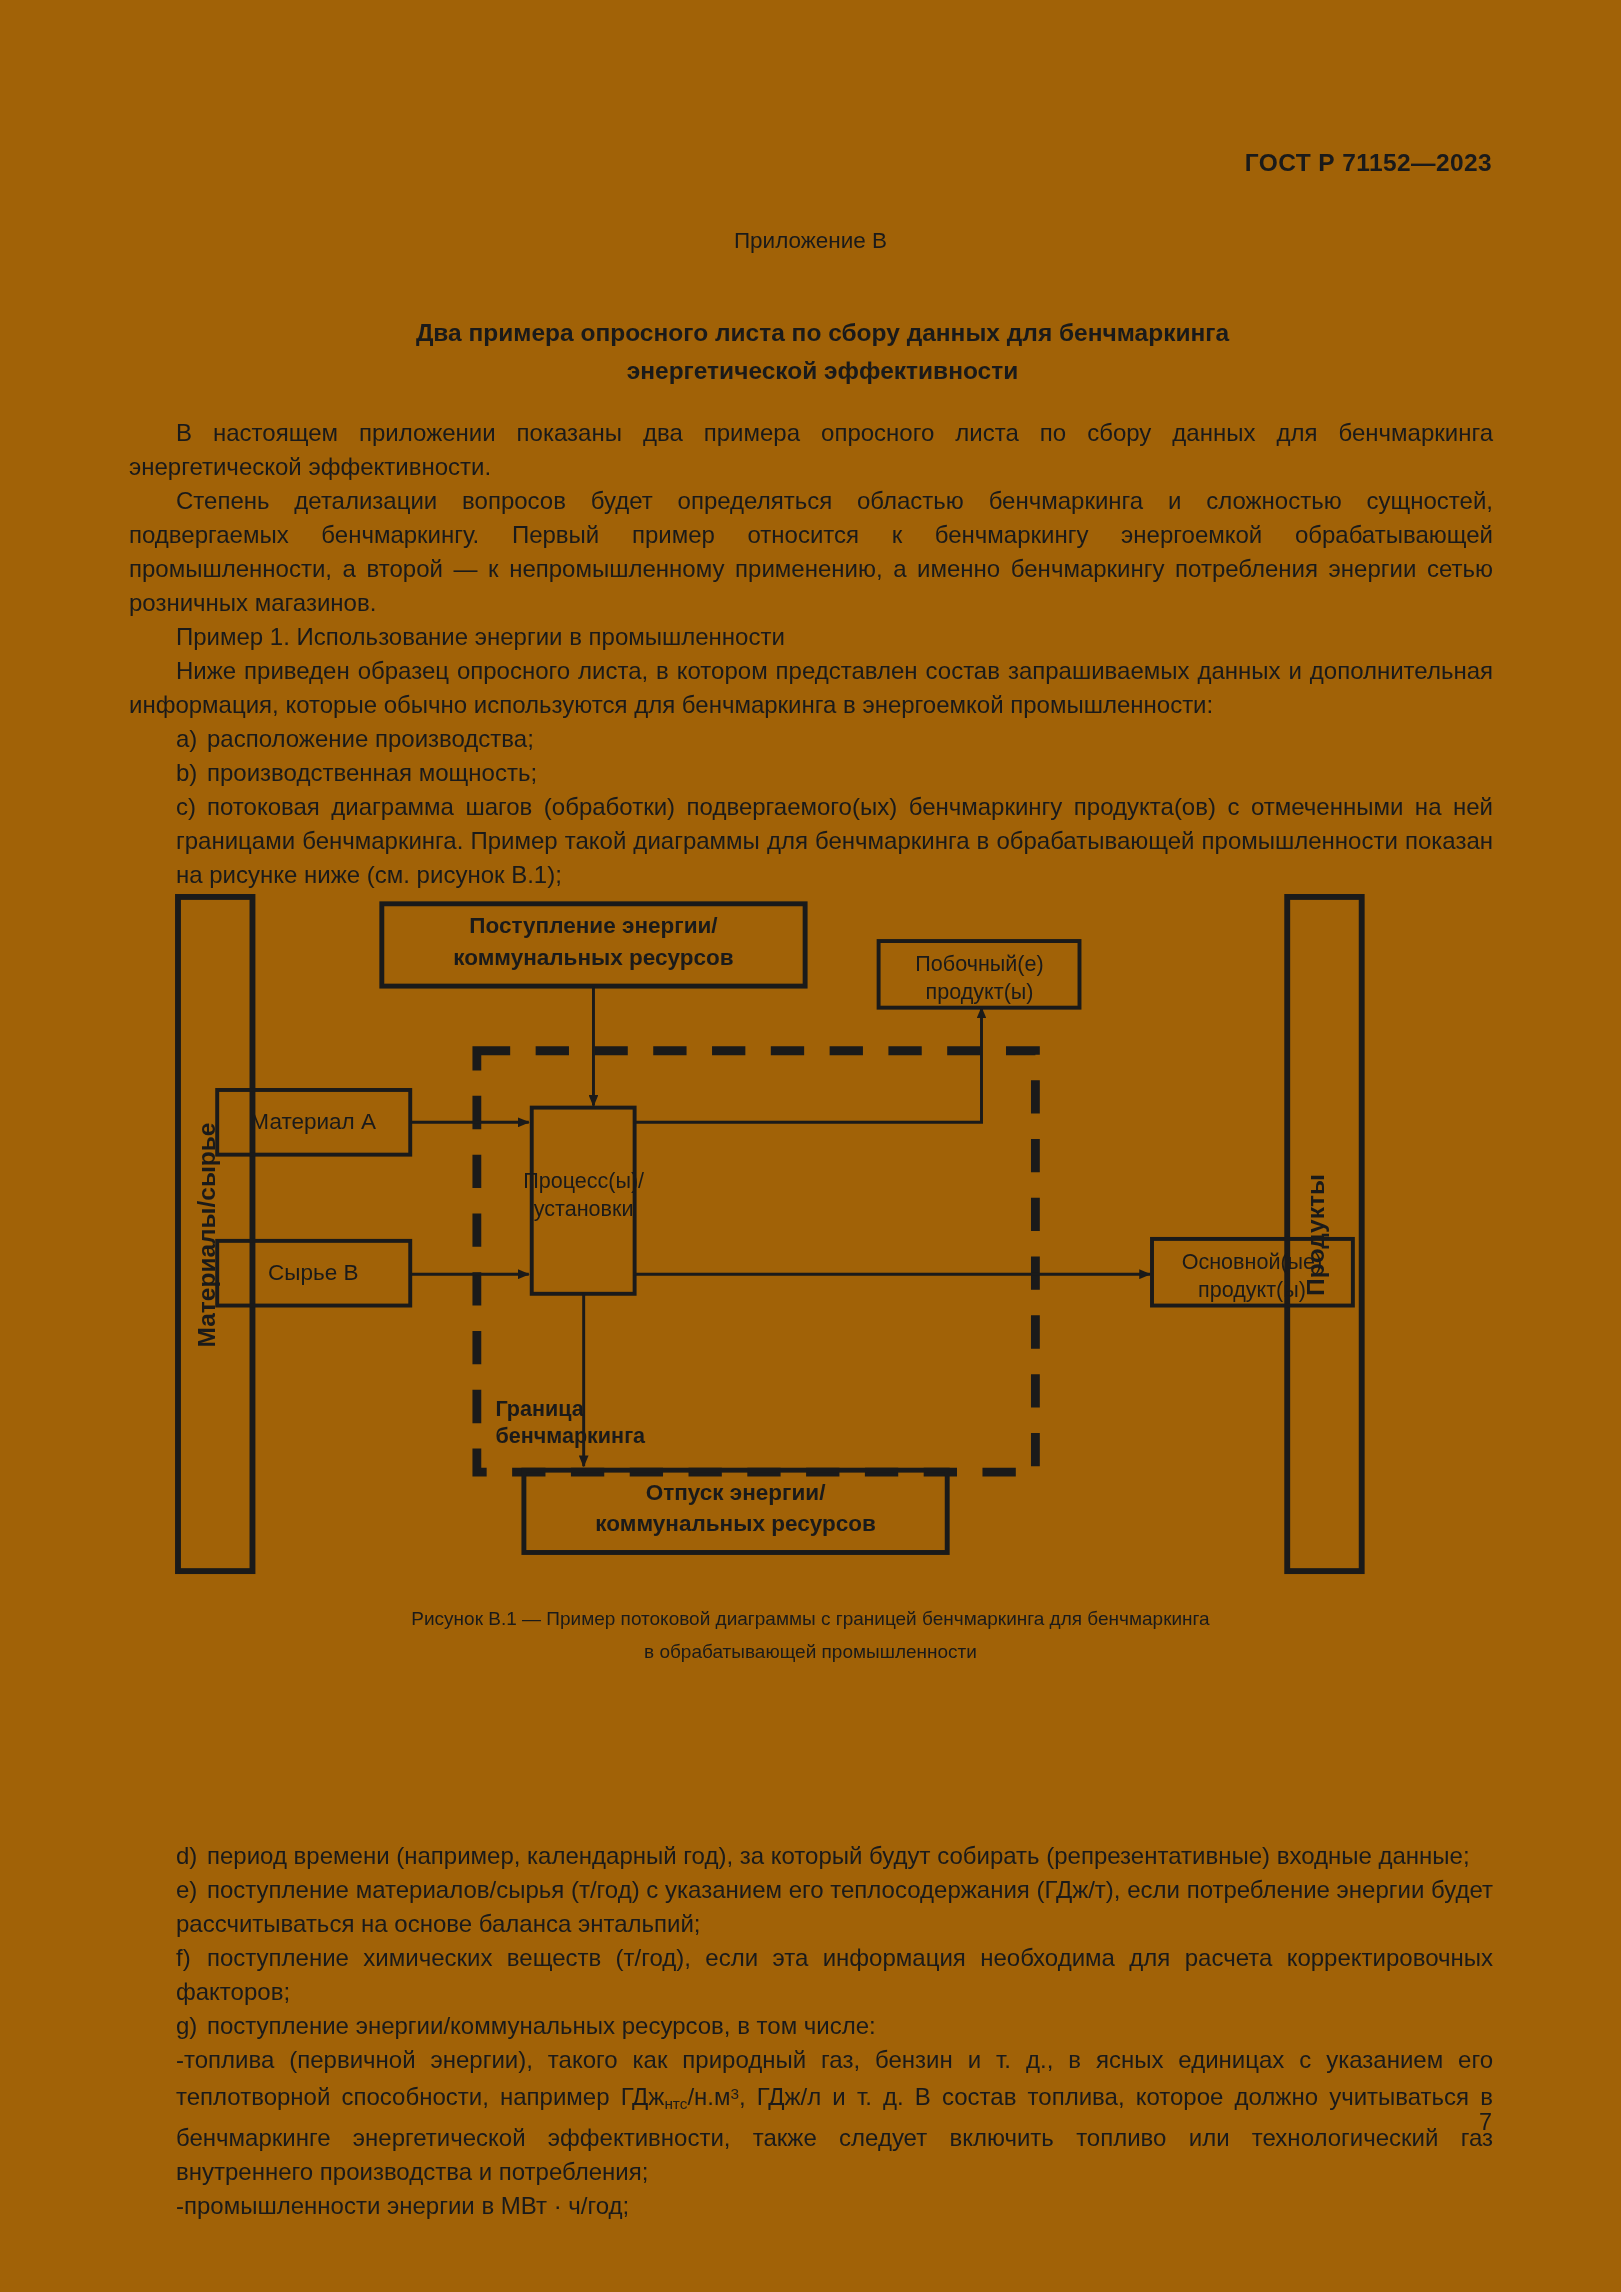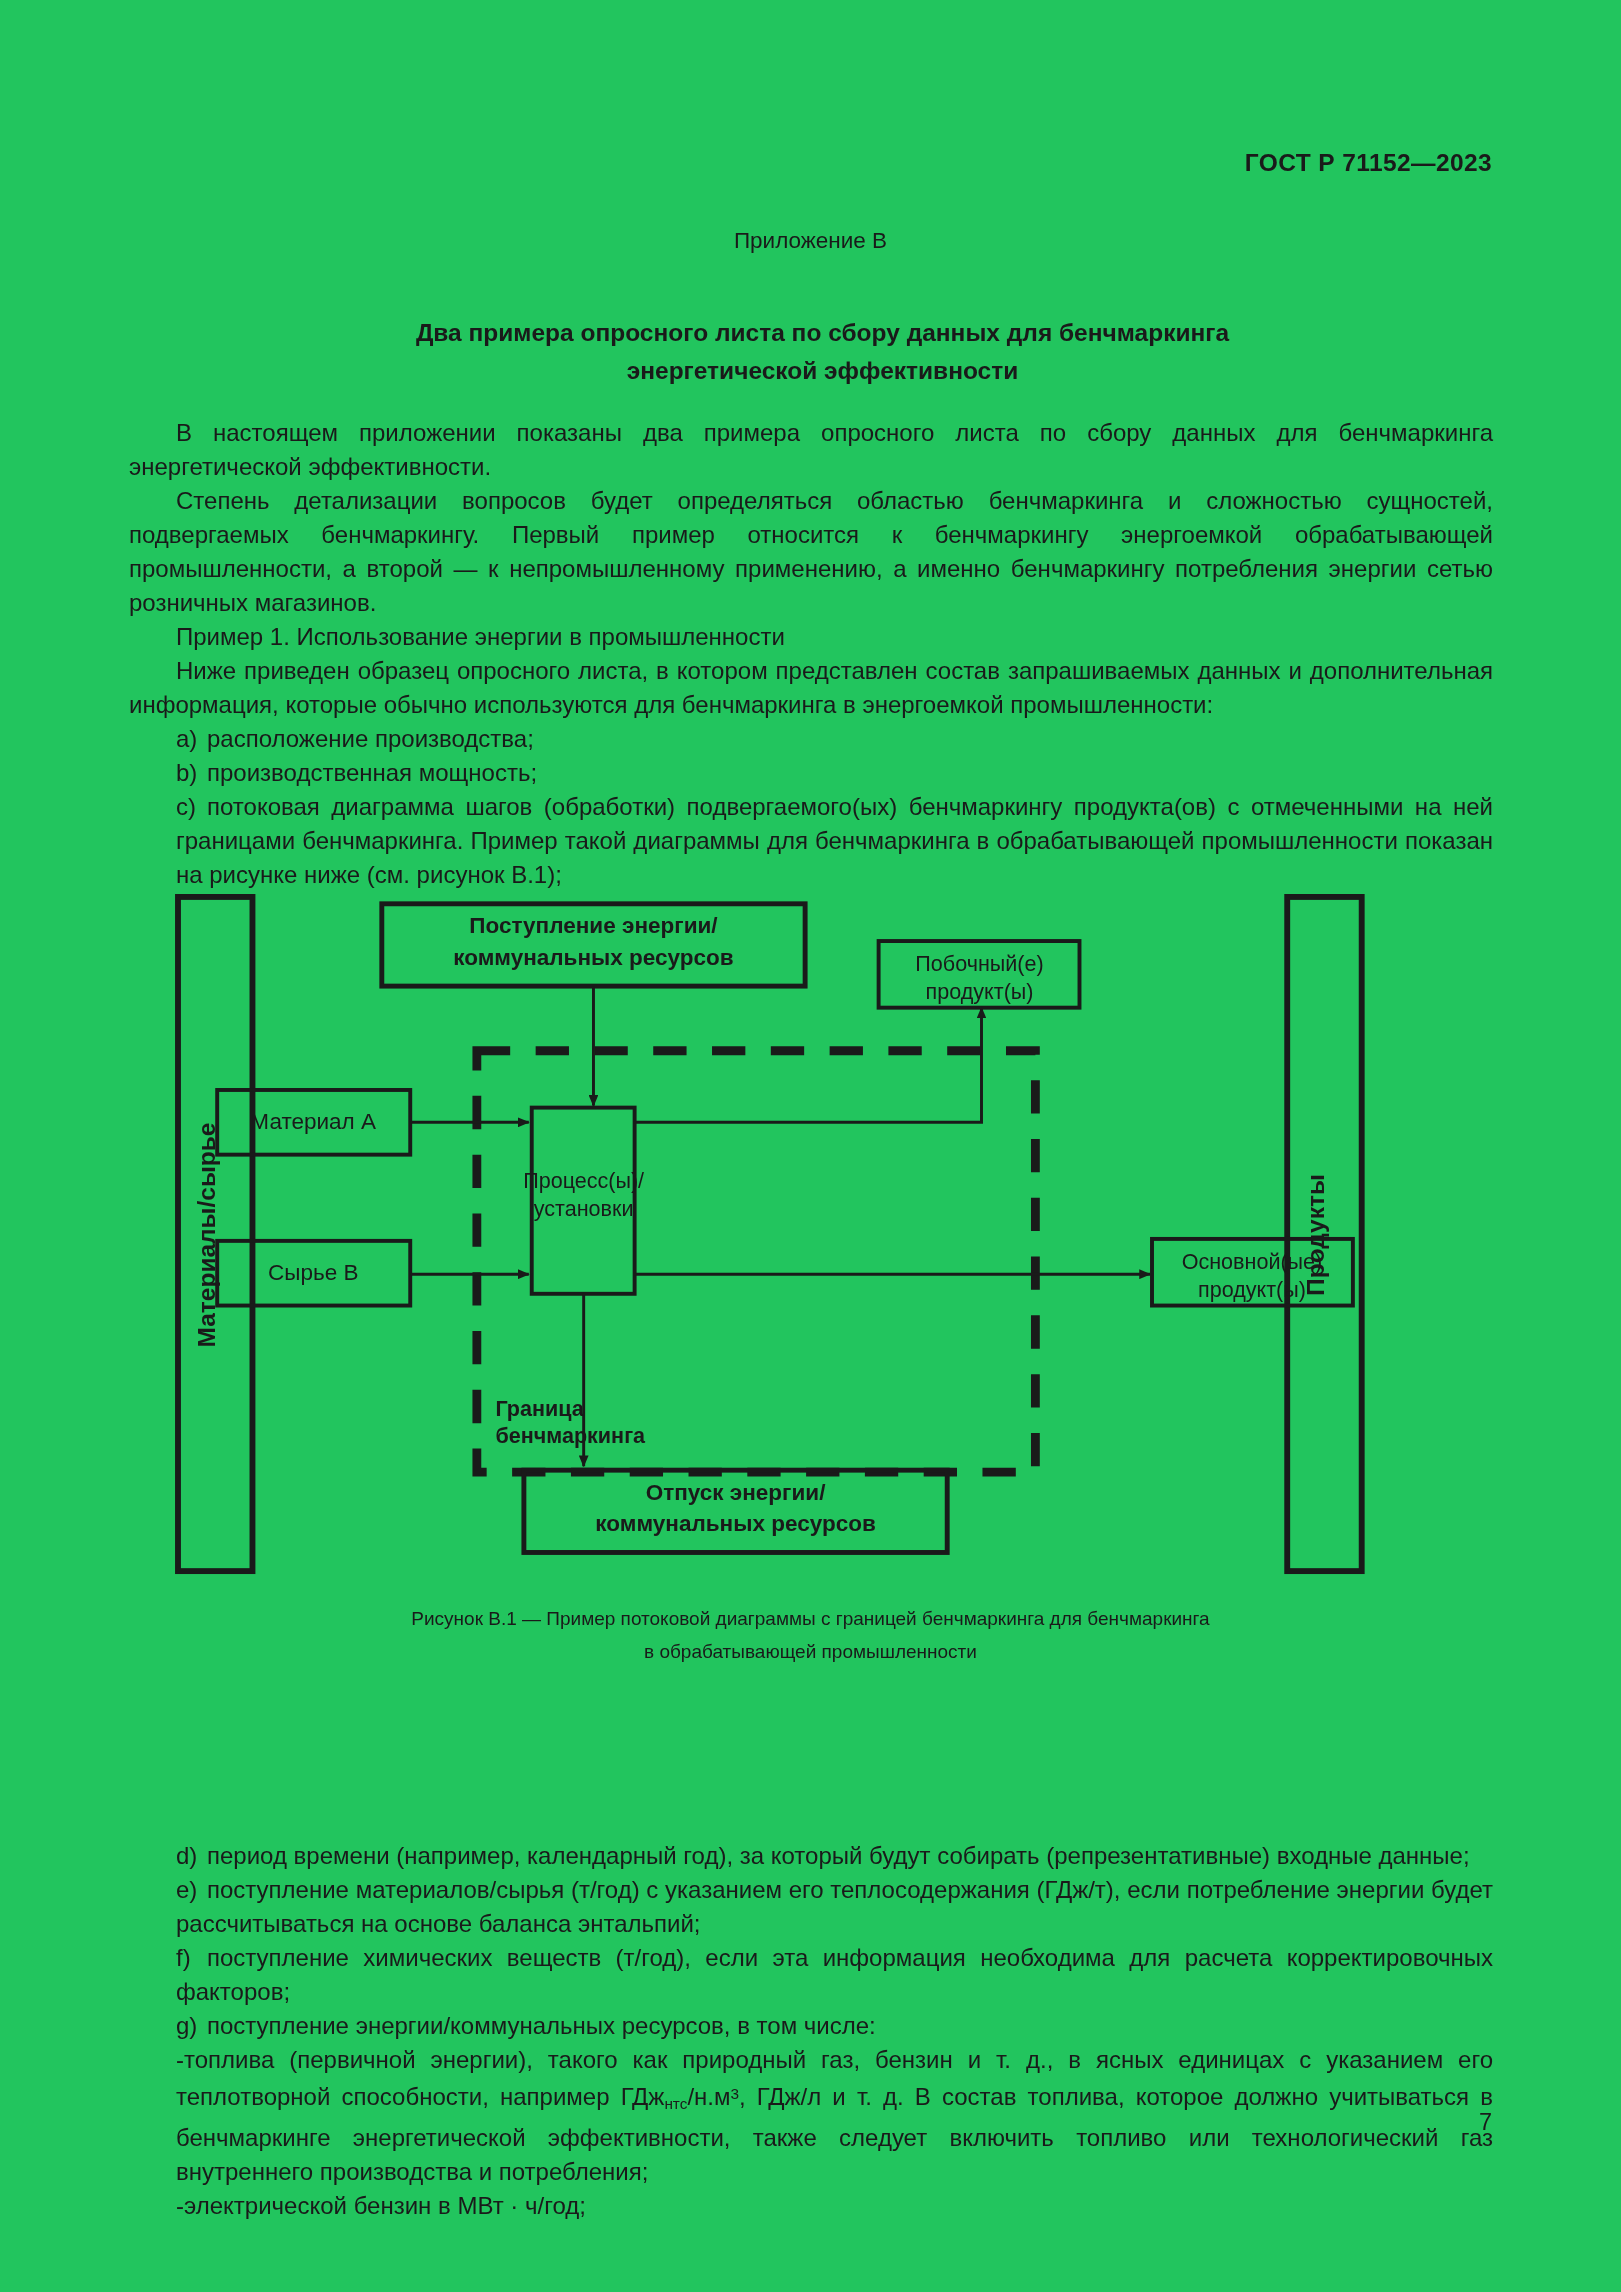--- a/index.html
+++ b/index.html
@@ -11,21 +11,21 @@
     width: 1621px;
     height: 2293px;
     position: relative;
     font-family: "Liberation Sans", sans-serif;
     color: #1a1a1a;
     overflow: hidden;
   }
   .page {
     position: absolute;
     inset: 0;
-    background: #22c55e;
+    background: #a16207;
   }
 
   
   .doc-header {
     position: absolute;
     top: 149px;
     right: 129px;
     font-size: 24.5px;
     font-weight: bold;
     letter-spacing: 0.4px;
@@ -190,19 +190,19 @@
     <div>Рисунок В.1 — Пример потоковой диаграммы с границей бенчмаркинга для бенчмаркинга</div>
     <div>в обрабатывающей промышленности</div>
   </div>
 
   <div class="body-text b2">
     <p class="item"><span class="mk">d)</span><span>период времени (например, календарный год), за который будут собирать (репрезентативные) входные данные;</span></p>
     <p class="item"><span class="mk">e)</span><span>поступление материалов/сырья (т/год) с указанием его теплосодержания (ГДж/т), если потребление энергии будет рассчитываться на основе баланса энтальпий;</span></p>
     <p class="item"><span class="mk">f)</span><span>поступление химических веществ (т/год), если эта информация необходима для расчета корректировочных факторов;</span></p>
     <p class="item"><span class="mk">g)</span><span>поступление энергии/коммунальных ресурсов, в том числе:</span></p>
     <p class="dash"><span class="mk">-</span><span>топлива (первичной энергии), такого как природный газ, бензин и т. д., в ясных единицах с указанием его теплотворной способности, например ГДж</span><sub>нтс</sub><span>/н.м</span><sup>3</sup><span>, ГДж/л и т. д. В состав топлива, которое должно учитываться в бенчмаркинге энергетической эффективности, также следует включить топливо или технологический газ внутреннего производства и потребления;</span></p>
-    <p class="dash"><span class="mk">-</span><span>электрической бензин в МВт · ч/год;</span></p>
+    <p class="dash"><span class="mk">-</span><span>промышленности энергии в МВт · ч/год;</span></p>
   </div>
 
   <div class="page-number">7</div>
 
 </div>
 
 
 </body></html>

